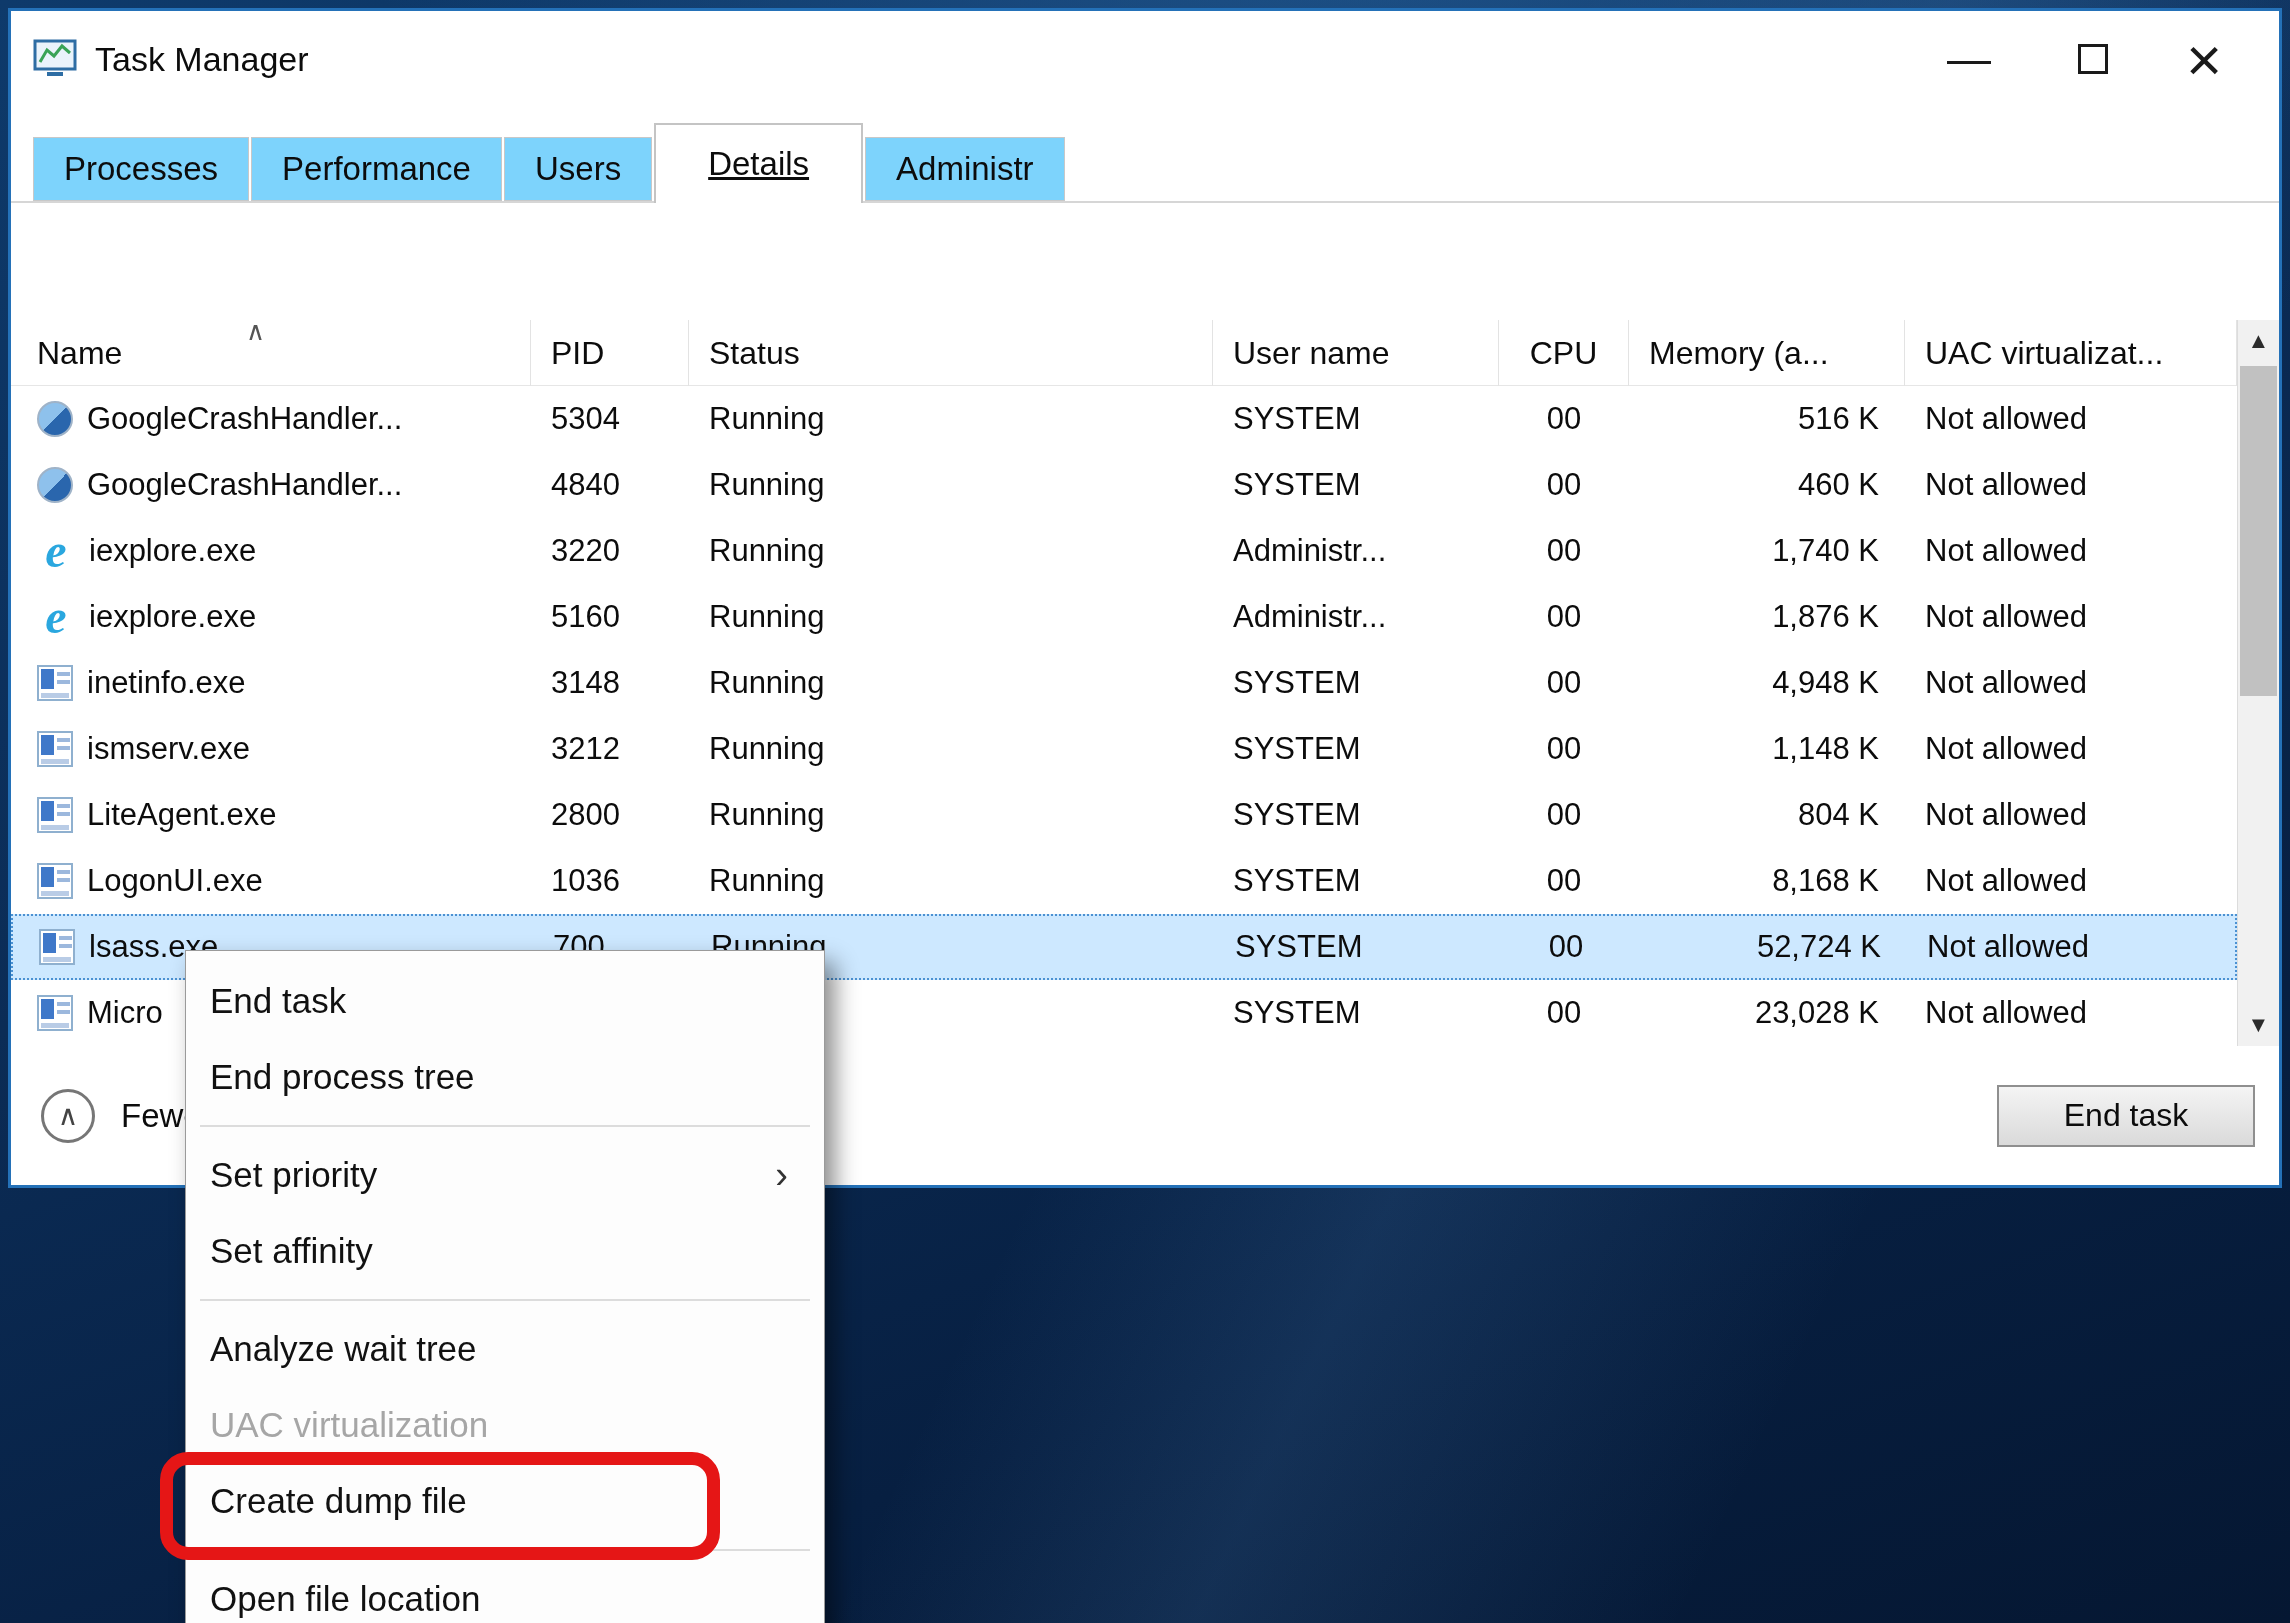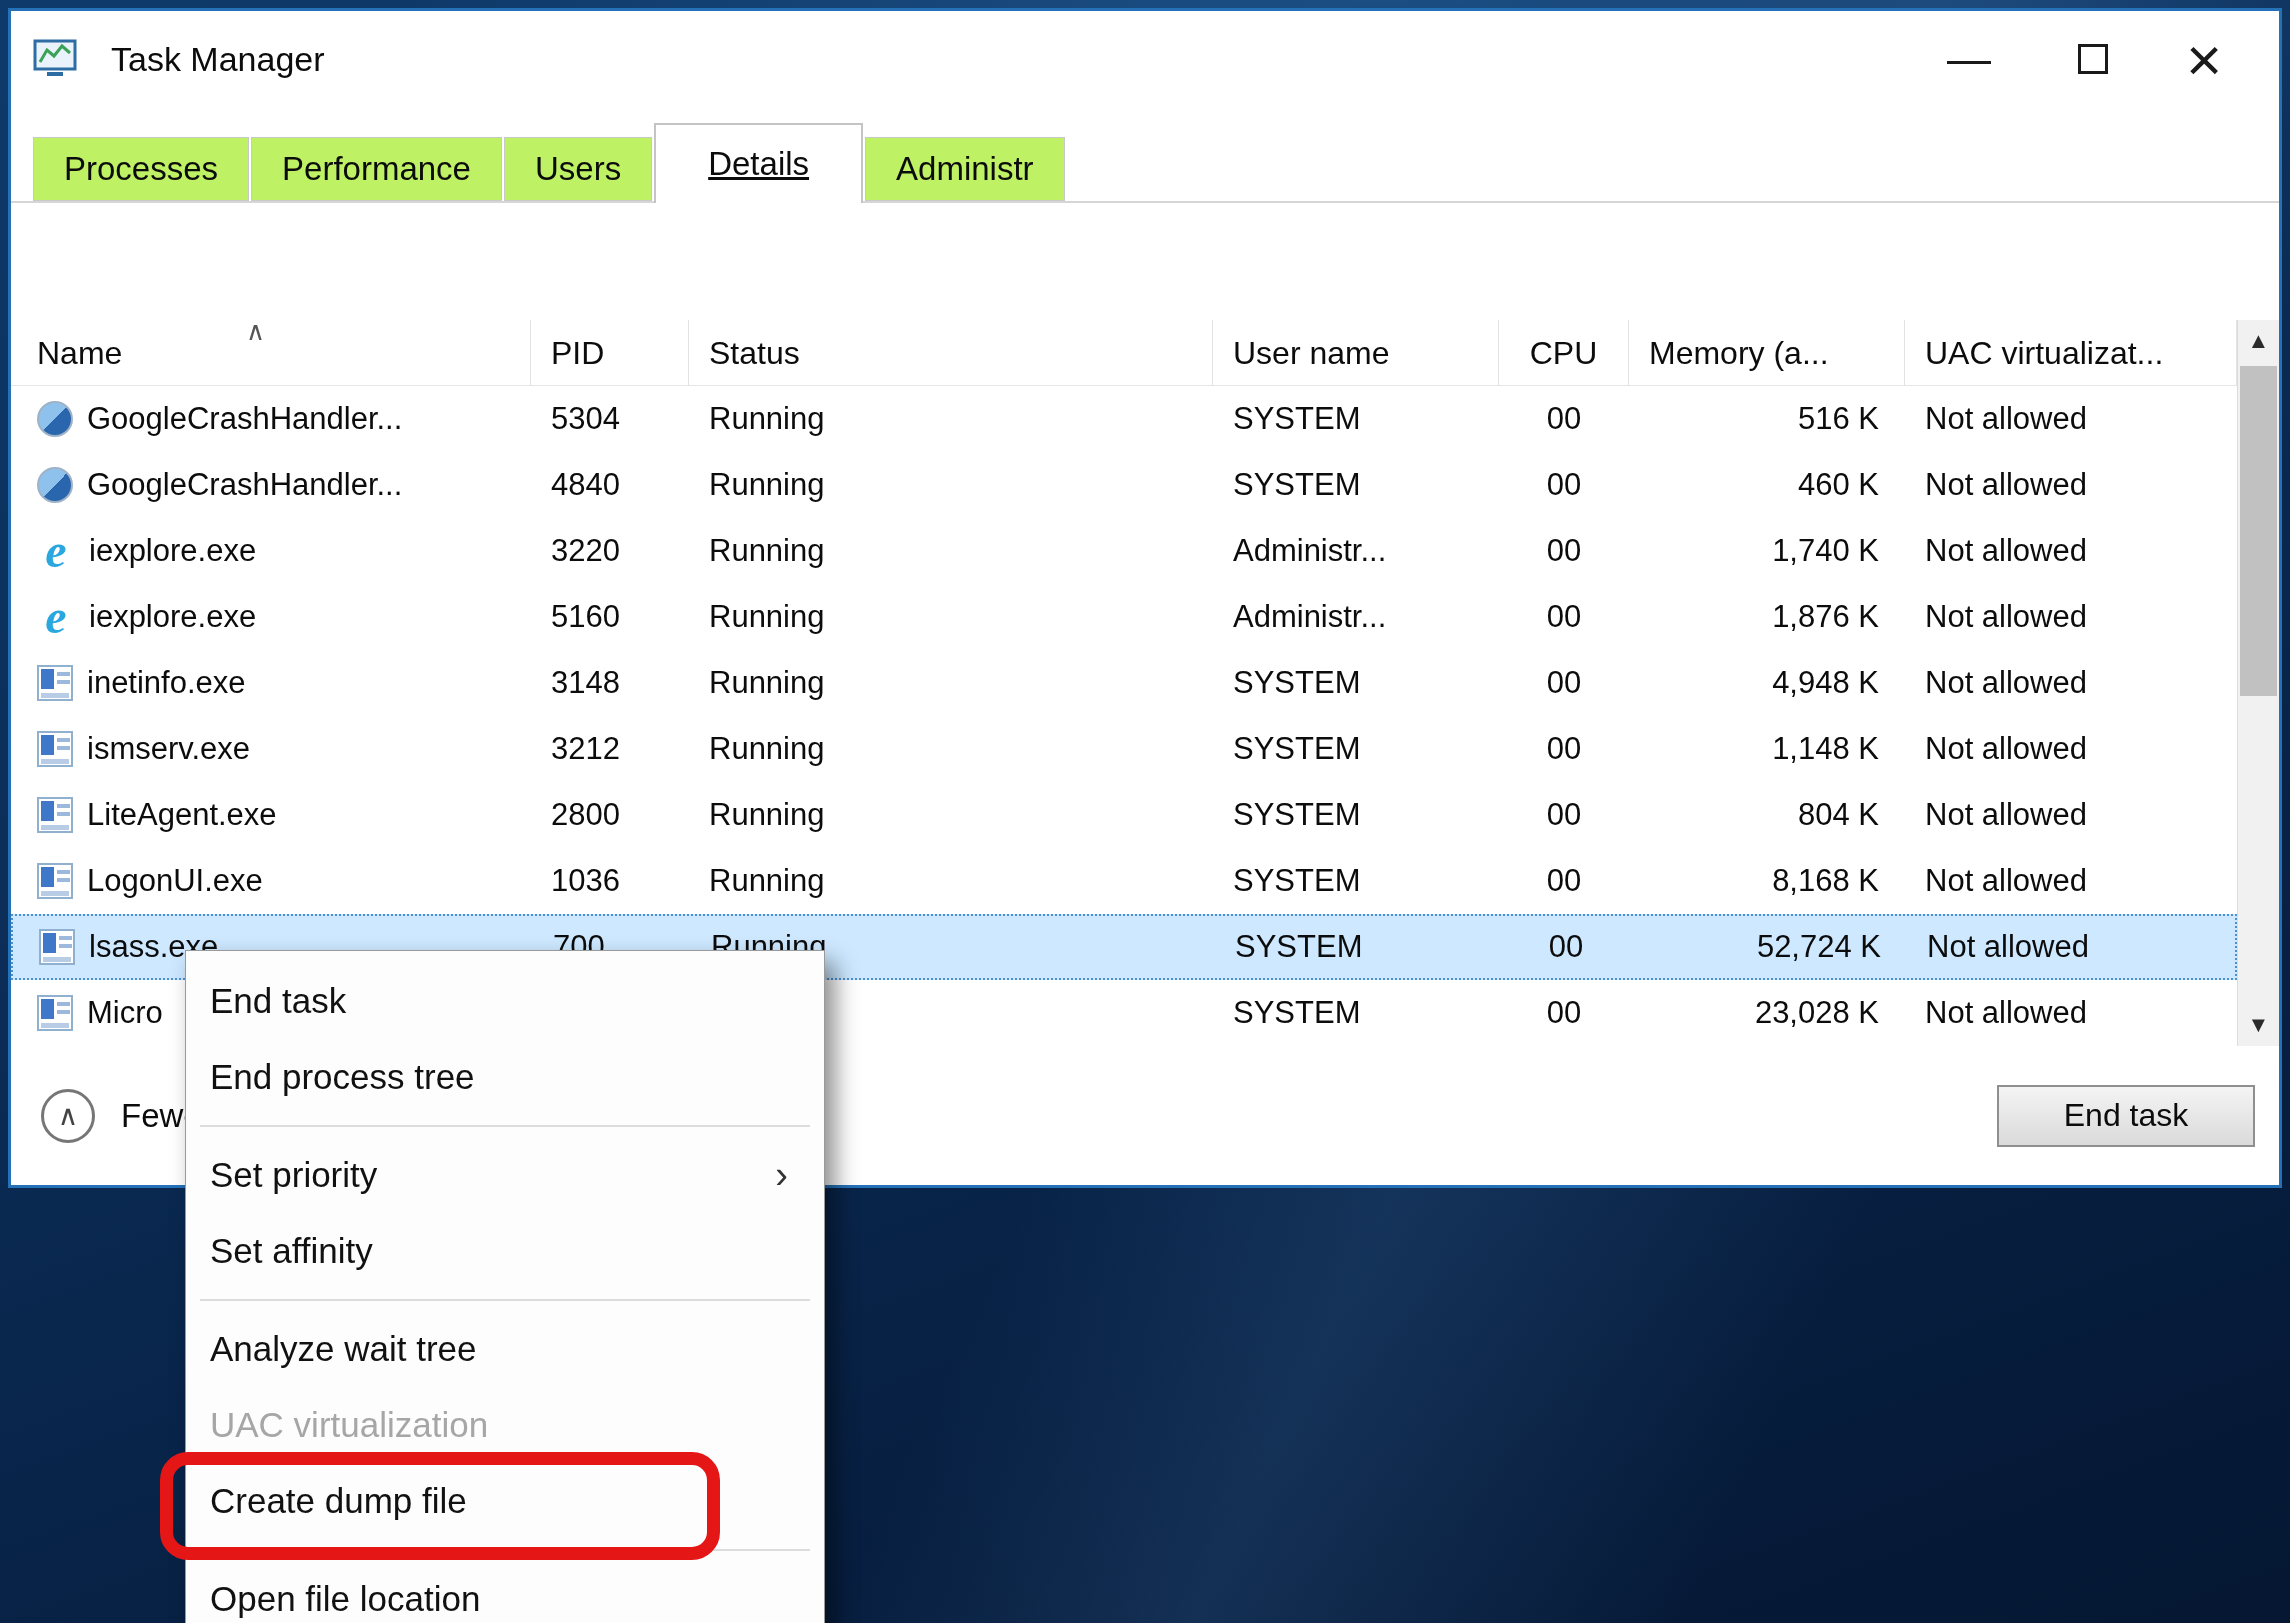--- a/index.html
+++ b/index.html
@@ -17,37 +17,37 @@
   
   .window {
     position: absolute; left: 8px; top: 8px;
     width: 2274px; height: 1180px;
     background: #fff;
     border: 3px solid #2471b8;
     z-index: 1;
   }
 
   
-  .titlebar { height: 96px; display: flex; align-items: center; padding-left: 22px; gap: 16px; }
+  .titlebar { height: 96px; display: flex; align-items: center; padding-left: 22px; }
   .tb-icon { margin-right: 18px; display: inline-flex; }
   .tb-title { font-size: 34px; }
   .tb-controls { margin-left: auto; display: flex; align-items: stretch; height: 100%; }
   .ctrl { width: 124px; display: flex; align-items: center; justify-content: center; font-size: 44px; color: #1a1a1a; cursor: default; }
   .ctrl .maxbox { width: 30px; height: 30px; border: 3px solid #1a1a1a; display: inline-block; }
   .ctrl.close { font-size: 62px; font-weight: 300; padding-right: 26px; }
 
   
   .menubar { height: 74px; display: flex; align-items: center; padding-left: 30px; gap: 52px; font-size: 34px; }
   .menubar .mb-item { padding: 6px 6px; }
 
   
   .tabstrip { height: 96px; display: flex; align-items: flex-end; padding-left: 22px; border-bottom: 2px solid #d6d6d6; position: relative; }
   .tab {
     height: 64px; display: flex; align-items: center; padding: 0 30px;
-    font-size: 33px; background: #bef264; border: 1px solid #c8c8c8; margin-right: 2px;
+    font-size: 33px; background: #7dd3fc; border: 1px solid #c8c8c8; margin-right: 2px;
   }
   .tab.active {
     height: 80px; background: #fff; border: 2px solid #c4c4c4; border-bottom: none;
     margin-bottom: -2px; z-index: 2; position: relative; padding: 0 52px; text-decoration: underline;
   }
 
   
   .table-area { position: absolute; left: 0; top: 309px; width: 2268px; height: 726px; }
   .grid7 { display: grid; grid-template-columns: 520px 158px 524px 286px 130px 276px 332px; }
   .thead { height: 66px; border-bottom: 1px solid #e6e6e6; font-size: 32px; }

